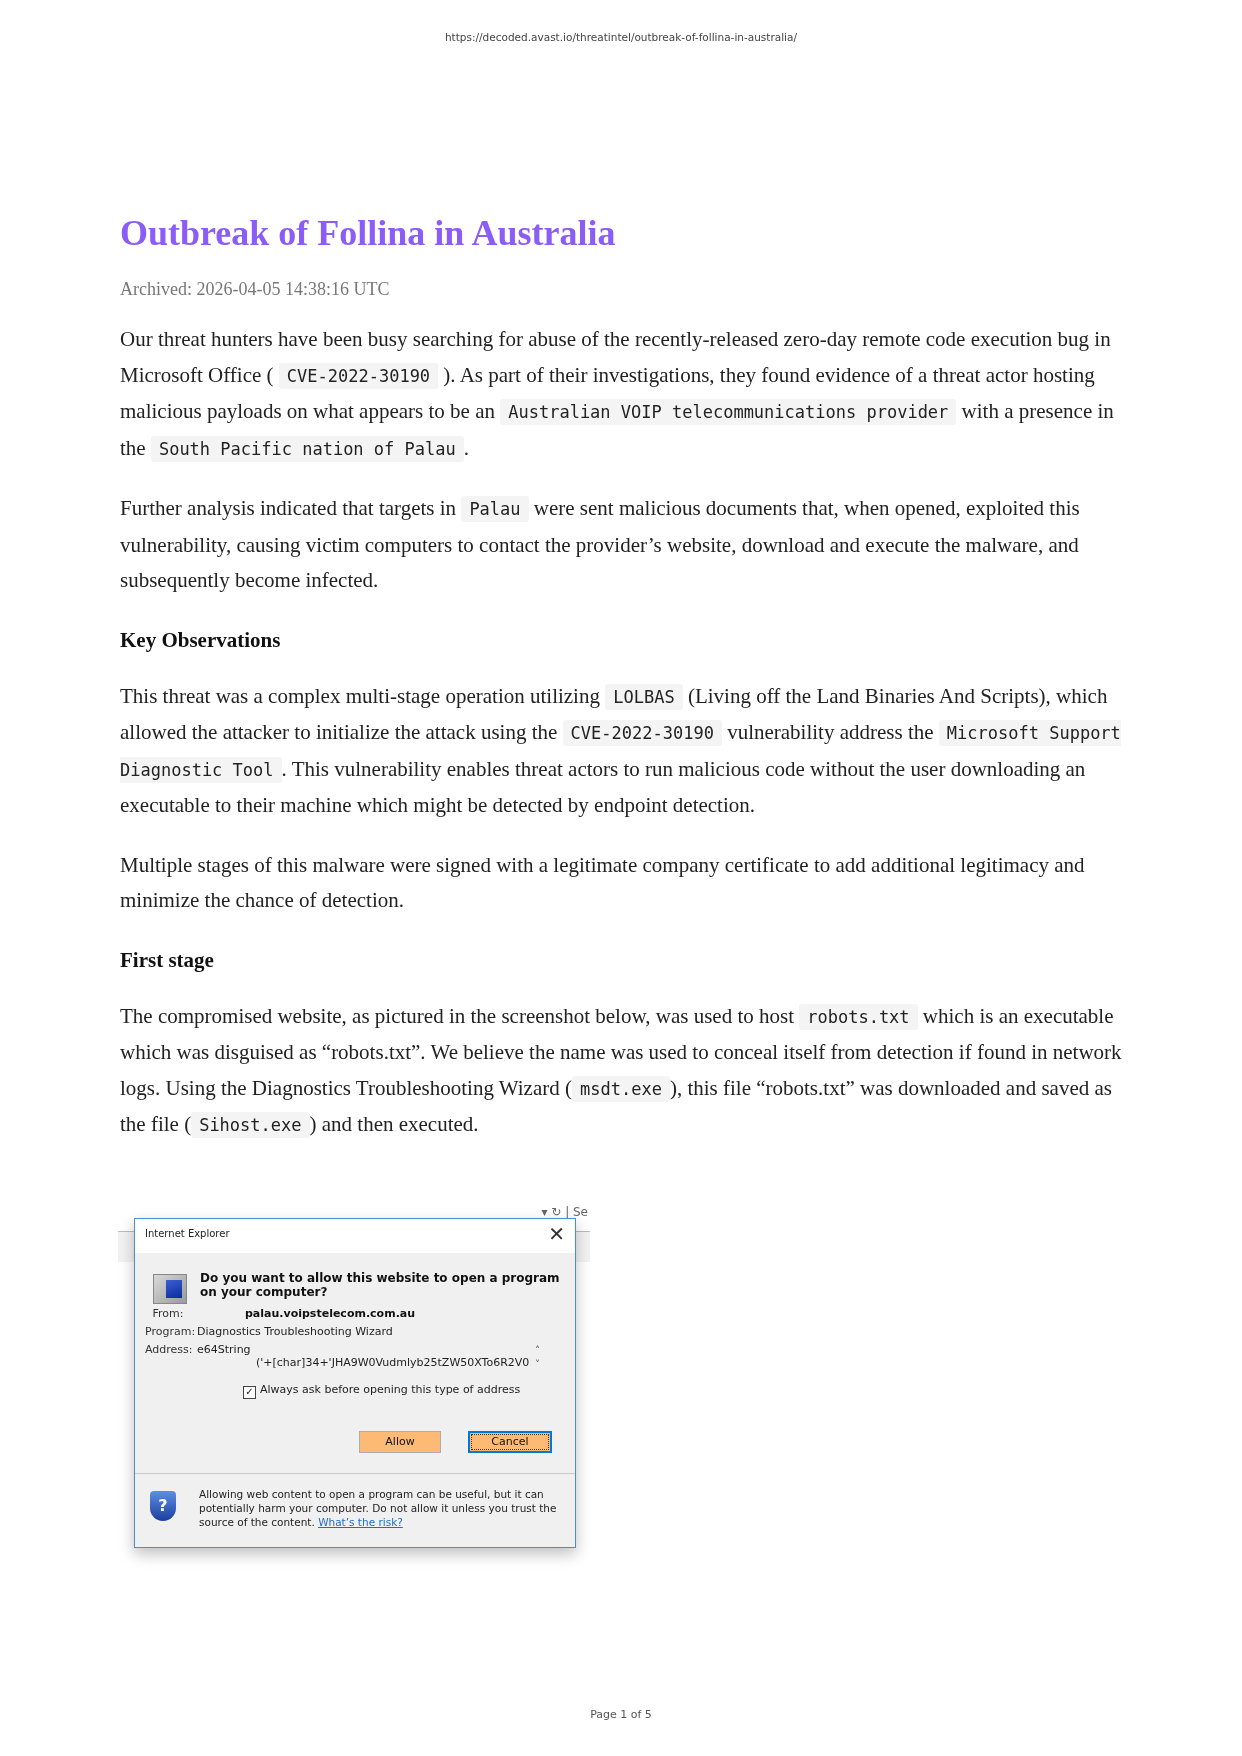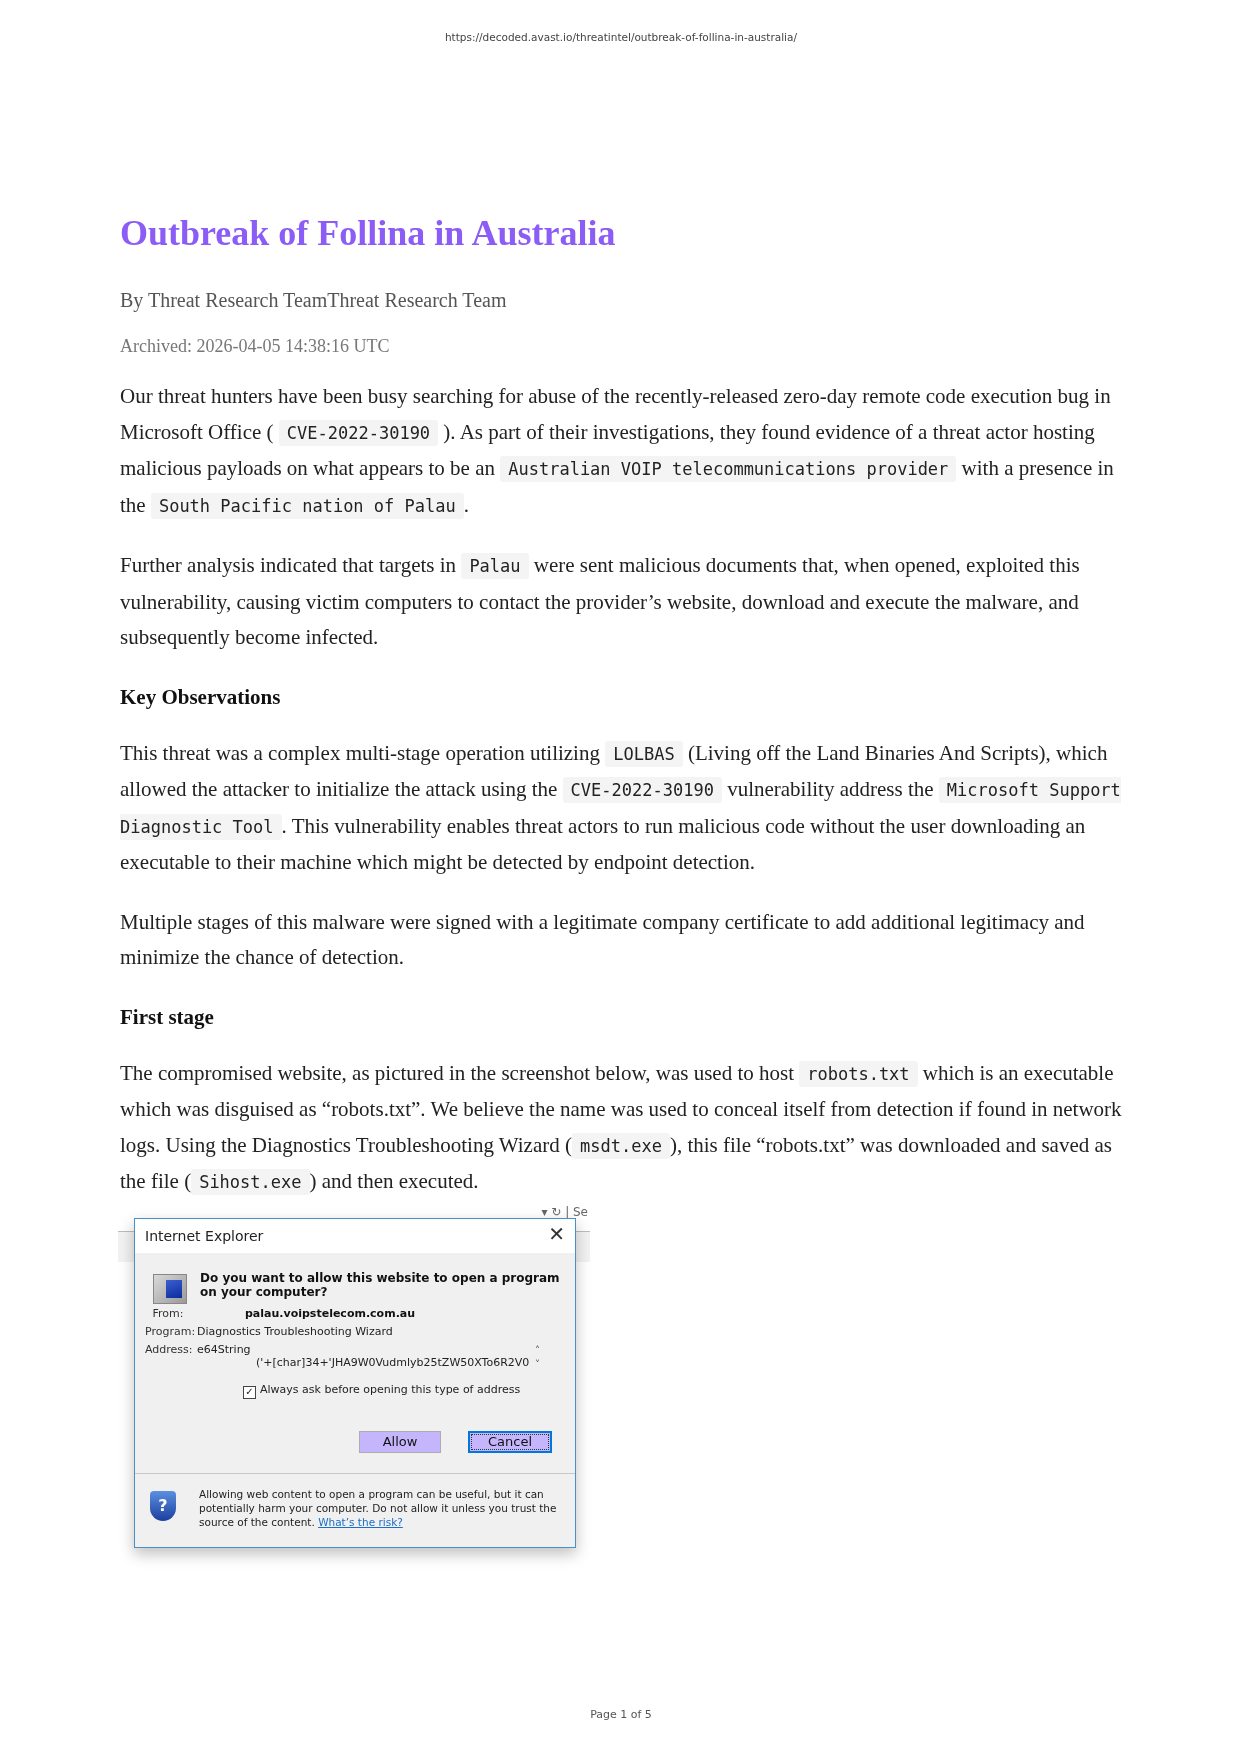--- a/index.html
+++ b/index.html
@@ -49,21 +49,21 @@
   .dlg {
     position: absolute; left: 16px; top: 15px; width: 440px; height: 328px;
     background: #f0f0f0; border: 1px solid #4a90c8;
     box-shadow: 0 6px 14px rgba(0,0,0,0.25);
     font-family: "DejaVu Sans", sans-serif;
   }
   .dlg-titlebar {
     height: 34px; background: #ffffff; position: relative;
   }
   .dlg-title {
-    position: absolute; left: 10px; top: 9px; font-size: 14px; color: #222;
+    position: absolute; left: 10px; top: 9px; font-size: 10px; color: #222;
   }
   .dlg-close {
     position: absolute; right: 10px; top: 4px; font-size: 20px; color: #333; line-height: 22px;
   }
   .prog-icon {
     position: absolute; left: 18px; top: 55px; width: 32px; height: 28px;
     background: linear-gradient(135deg, #d9d9d9, #9a9a9a); border: 1px solid #888;
   }
   .prog-icon::after {
     content: ""; position: absolute; left: 12px; top: 5px; width: 16px; height: 18px;
@@ -79,22 +79,22 @@
   .addr2 { position: absolute; left: 121px; top: 123px; font-size: 11px; color: #222; }
   .scroll-arrows { position: absolute; left: 400px; top: 108px; font-size: 10px; color: #555; line-height: 14px; }
   .always {
     position: absolute; left: 64px; top: 150px; font-size: 11px; color: #222; padding-left: 44px;
   }
   .checkbox {
     display: inline-block; width: 11px; height: 11px; border: 1px solid #444; vertical-align: -2px;
     margin-right: 4px; font-size: 10px; line-height: 10px; text-align: center; background: #fff;
   }
   .btn {
-    position: absolute; top: 212px; width: 80px; height: 20px; font-size: 13px; color: #111;
-    text-align: center; line-height: 20px; background: #c4b5fd; border: 1px solid #adadad;
+    position: absolute; top: 212px; width: 80px; height: 20px; font-size: 11px; color: #111;
+    text-align: center; line-height: 20px; background: #fdba74; border: 1px solid #adadad;
   }
   .btn.allow { left: 224px; }
   .btn.cancel { left: 333px; border: 2px solid #0078d7; height: 18px; line-height: 18px; outline: 1px dotted #333; outline-offset: -4px; }
   .divider { position: absolute; left: 0; top: 254px; width: 440px; height: 1px; background: #c8c8c8; }
   .shield {
     position: absolute; left: 15px; top: 272px; width: 26px; height: 30px;
     background: linear-gradient(180deg, #5b8fe0, #1b3f9e); color: #fff; font-weight: bold;
     font-size: 16px; text-align: center; line-height: 30px; border-radius: 4px 4px 13px 13px;
   }
   .warn {
@@ -107,21 +107,20 @@
     font-family: "DejaVu Sans", sans-serif; font-size: 11px; color: #555;
   }
 </style>
 </head>
 <body>
 
 <div class="url-header">https://decoded.avast.io/threatintel/outbreak-of-follina-in-australia/</div>
 
 <div class="article">
   <h1 class="title">Outbreak of Follina in Australia</h1>
-  <div class="byline">By Threat Research TeamThreat Research Team</div>
   <div class="archived">Archived: 2026-04-05 14:38:16 UTC</div>
 
   <p class="body first">
     <span>Our threat hunters have been busy searching for abuse of the recently-released zero-day remote code execution bug in Microsoft Office (</span>
     <code class="chip">CVE-2022-30190</code>
     <span>). As part of their investigations, they found evidence of a threat actor hosting malicious payloads on what appears to be an</span>
     <code class="chip">Australian VOIP telecommunications provider</code>
     <span>with a presence in the</span>
     <code class="chip">South Pacific nation of Palau</code><span>.</span>
   </p>

